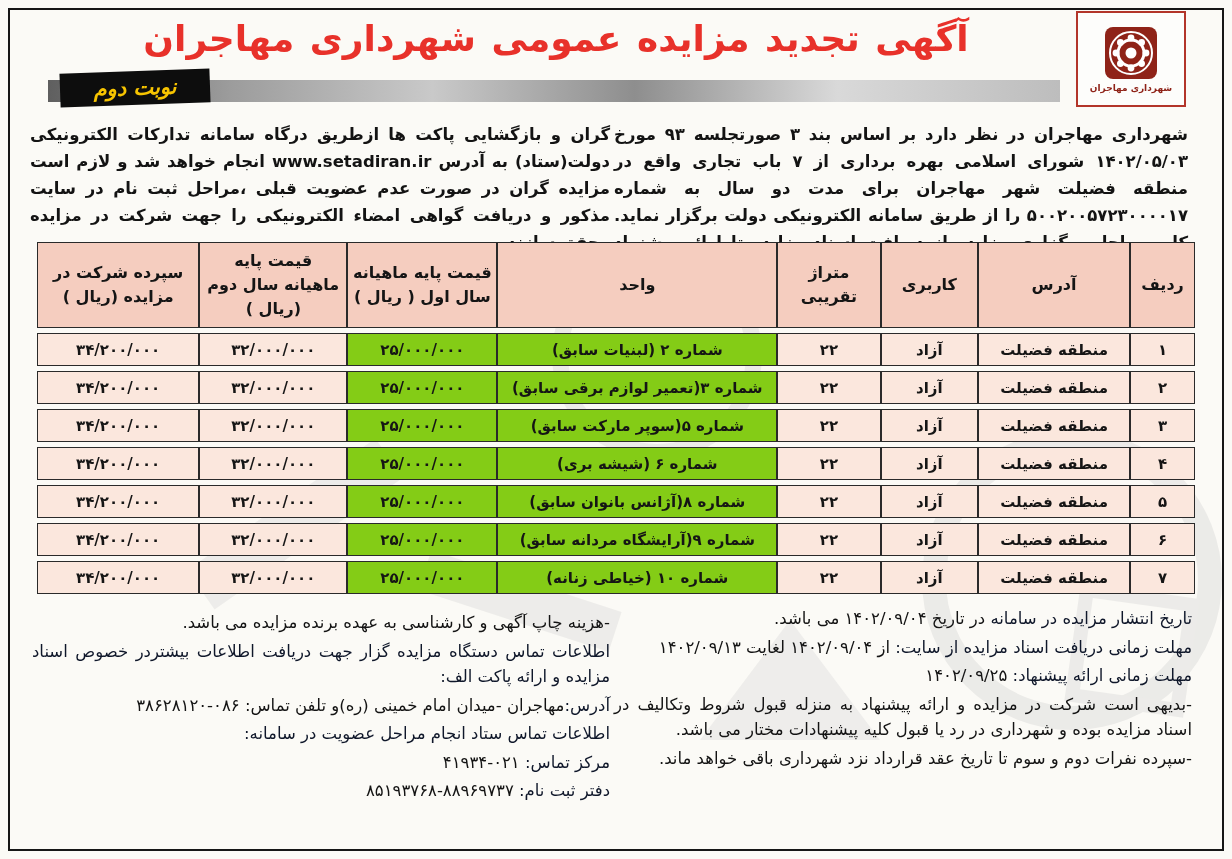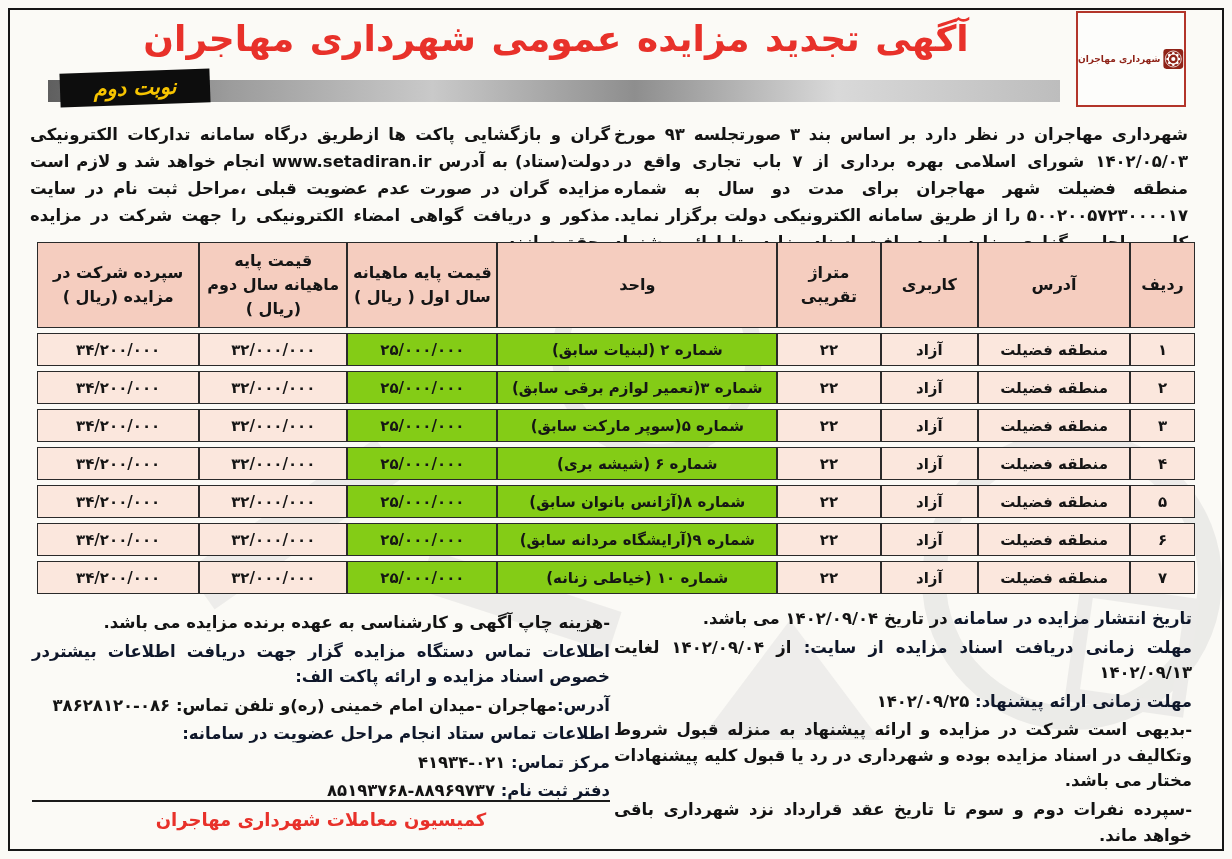--- a/index.html
+++ b/index.html
@@ -22,21 +22,21 @@
   .wm-b2 { width:200px; height:42px; left:420px; top:580px; transform:rotate(18deg); }
   .wm-tri { position:absolute; left:700px; top:620px; width:0; height:0;
             border-left:90px solid transparent; border-right:90px solid transparent;
             border-bottom:120px solid #d2d2d2; }
   .wm-sq { position:absolute; border:14px solid #cccccc; width:120px; height:120px;
            right:40px; top:590px; transform:rotate(8deg); }
   
   .logo-box {
     position:absolute; top:11px; right:46px; width:110px; height:96px;
     border:2px solid #b3352a; background:#fdfdfb; z-index:2;
-    display:flex; flex-direction:row; align-items:center; justify-content:center; gap:3px;
+    display:flex; flex-direction:column; align-items:center; justify-content:center; gap:3px;
   }
   .logo-caption { font-size:9px; font-weight:700; color:#8f2318; white-space:nowrap; }
   .title {
     position:absolute; top:18px; right:180px; left:60px; z-index:2;
     text-align:center; color:#e8312a; font-weight:700; font-size:36px; word-spacing:3px;
   }
   .title-bar {
     position:absolute; top:80px; left:48px; width:1012px; height:22px; z-index:1;
     background:linear-gradient(90deg,#5f5f5f 0%,#9c9c9c 18%,#c9c9c9 38%,#8e8e8e 58%,#d9d9d9 78%,#bdbdbd 100%);
   }
@@ -66,21 +66,21 @@
   }
   .auction-table thead th {
     background:#f5cdbf; height:86px; font-size:16px; padding:4px; line-height:1.5;
   }
   .auction-table tbody td {
     background:#fbe7dd; height:33px; font-size:15px; padding:2px 0;
   }
   .auction-table tbody td.blue { background:#84cc16; }
   
   .notes {
-    position:absolute; z-index:2; font-size:16.5px; font-weight:700; line-height:1.55;
+    position:absolute; z-index:2; font-size:16.5px; font-weight:400; line-height:1.55;
     color:#131313;
   }
   .notes-right { top:606px; right:40px; width:578px; }
   .notes-left  { top:610px; left:32px;  width:578px; }
   .note-line { text-align:justify; margin-bottom:3px; }
   .note-line .lbl { color:#0f172a; }
   
   .sig-block { position:absolute; top:800px; left:32px; width:578px; z-index:3; }
   .sig-divider { border-top:2px solid #1a1a1a; }
   .signature {
@@ -239,18 +239,14 @@
 
   <div class="notes notes-left">
       <div class="note-line"><span>-هزینه چاپ آگهی و کارشناسی به عهده برنده مزایده می باشد.</span></div>
       <div class="note-line"><span class="lbl">اطلاعات تماس دستگاه مزایده گزار جهت دریافت اطلاعات بیشتردر خصوص اسناد مزایده و ارائه پاکت الف:</span></div>
       <div class="note-line"><span class="lbl">آدرس:</span><span>مهاجران -میدان امام خمینی (ره)و تلفن تماس: ۰۸۶-۳۸۶۲۸۱۲۰</span></div>
       <div class="note-line"><span class="lbl">اطلاعات تماس ستاد انجام مراحل عضویت در سامانه:</span></div>
       <div class="note-line"><span class="lbl">مرکز تماس:</span><span> ۰۲۱-۴۱۹۳۴</span></div>
       <div class="note-line"><span class="lbl">دفتر ثبت نام:</span><span> ۸۸۹۶۹۷۳۷-۸۵۱۹۳۷۶۸</span></div>
     </div>
 
-  <div class="sig-block">
-    <div class="sig-divider"></div>
-    <div class="signature">کمیسیون معاملات شهرداری مهاجران</div>
-  </div>
 
 </div>
 
 </body></html>

